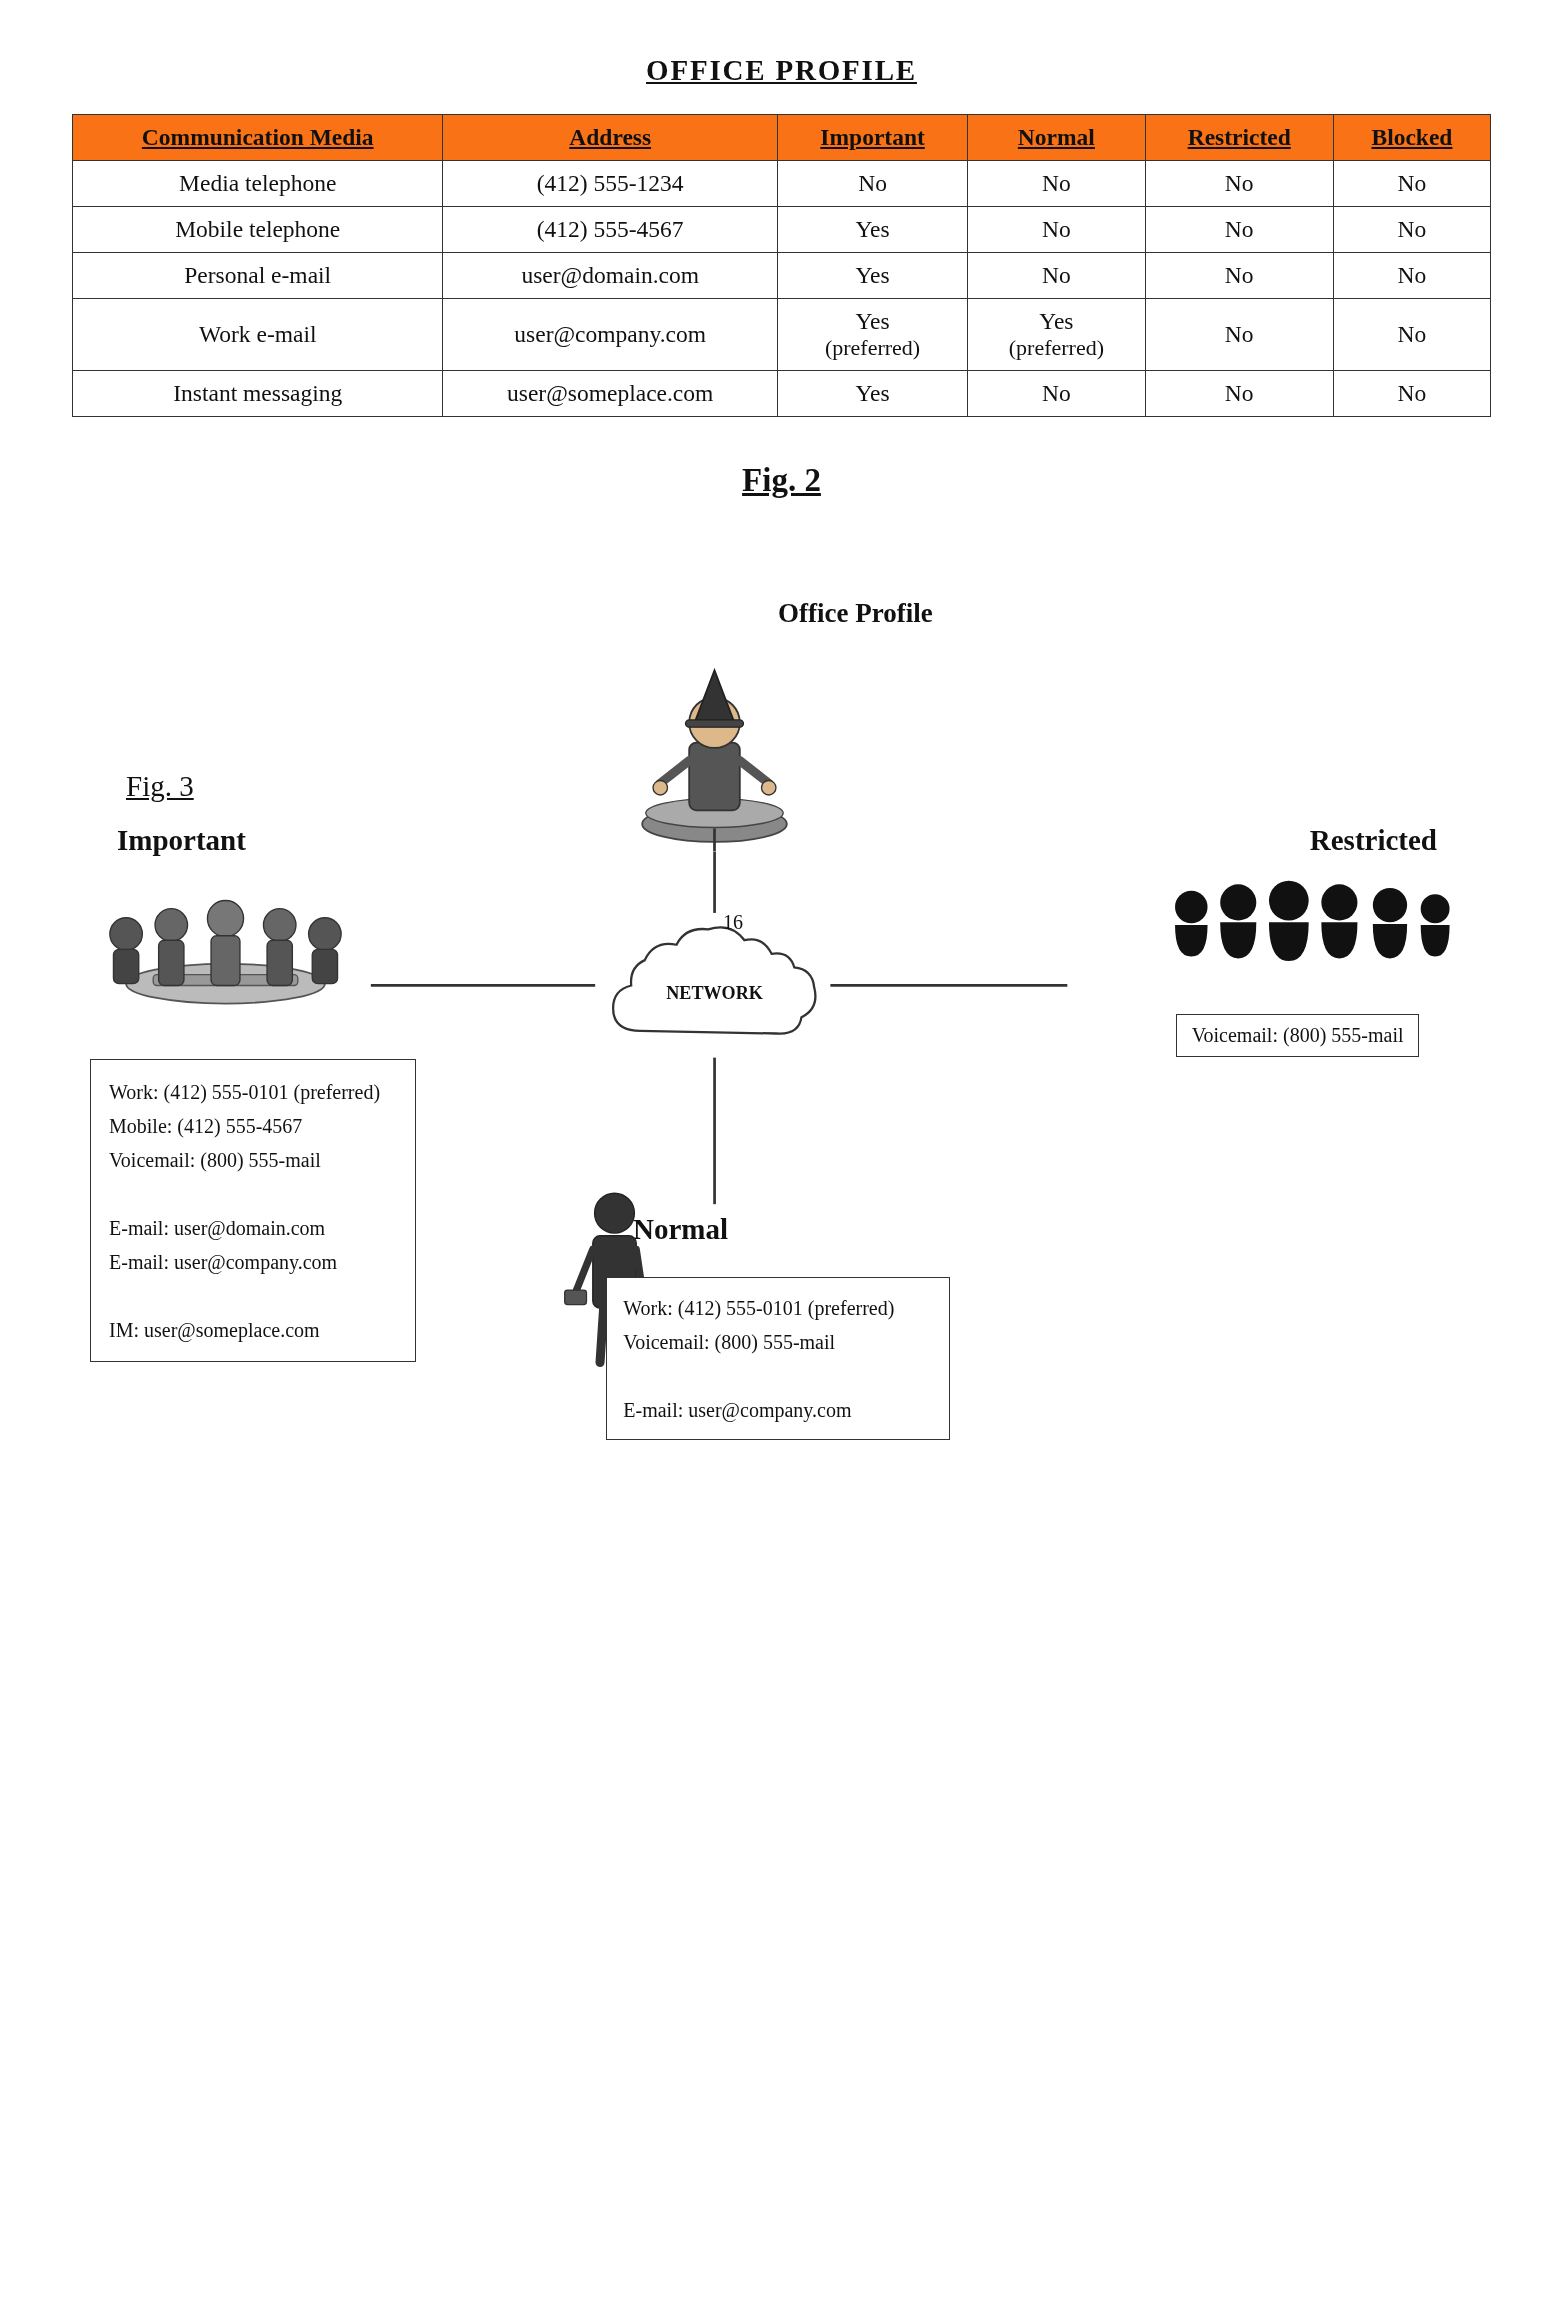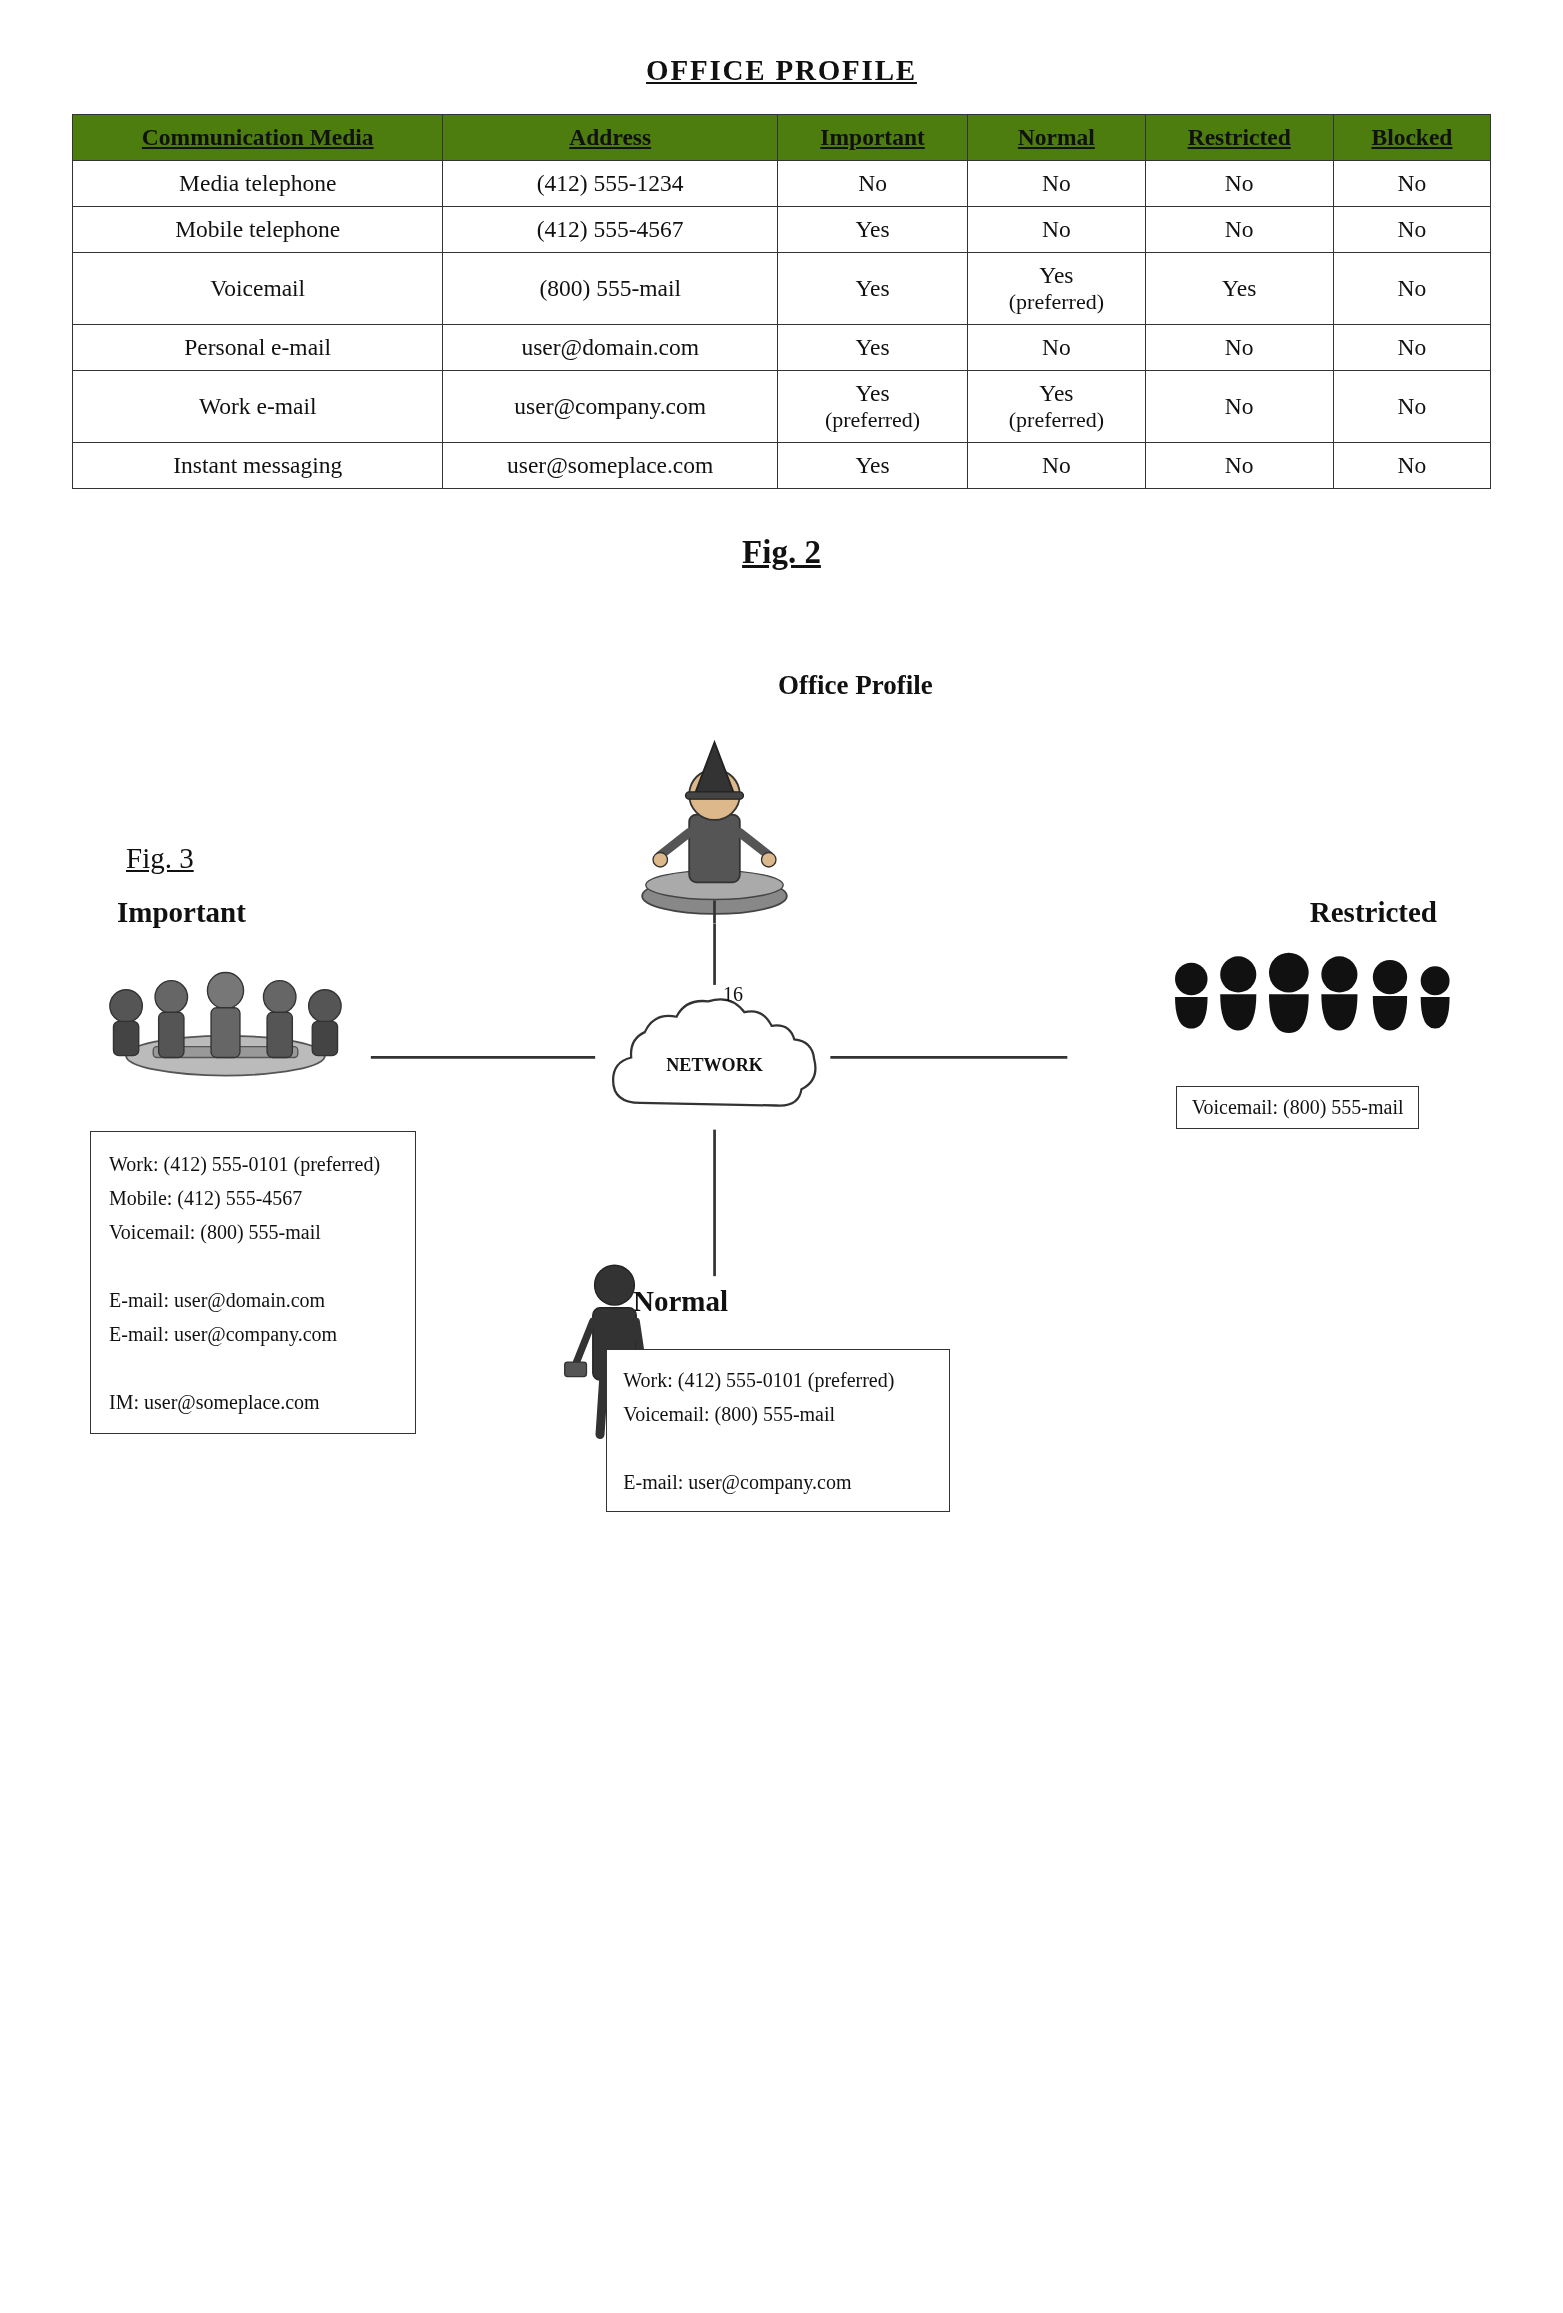--- a/index.html
+++ b/index.html
@@ -30,21 +30,21 @@
     }
     .profile-table th, .profile-table td {
       border: 1.8px solid #333;
       padding: 9px 14.5px;
       text-align: center;
       vertical-align: middle;
     }
     .profile-table th {
       font-weight: bold;
       text-decoration: underline;
-      background: #4d7c0f;
+      background: #f97316;
       font-family: Liberation Serif, serif;
     }
     .profile-table td:first-child {
       text-align: center;
     }
     .profile-table td:nth-child(2) {
       font-style: normal;
     }
     .sub-text {
       font-size: 22px;
@@ -238,28 +238,20 @@
 
     <tr>
       <td>Mobile telephone</td>
       <td>(412) 555-4567</td>
       <td>Yes</td>
       <td>No</td>
       <td>No</td>
       <td>No</td>
     </tr>
 
-    <tr>
-      <td>Voicemail</td>
-      <td>(800) 555-mail</td>
-      <td>Yes</td>
-      <td>Yes<br><span class="sub-text">(preferred)</span></td>
-      <td>Yes</td>
-      <td>No</td>
-    </tr>
 
     <tr>
       <td>Personal e-mail</td>
       <td>user@domain.com</td>
       <td>Yes</td>
       <td>No</td>
       <td>No</td>
       <td>No</td>
     </tr>
 

